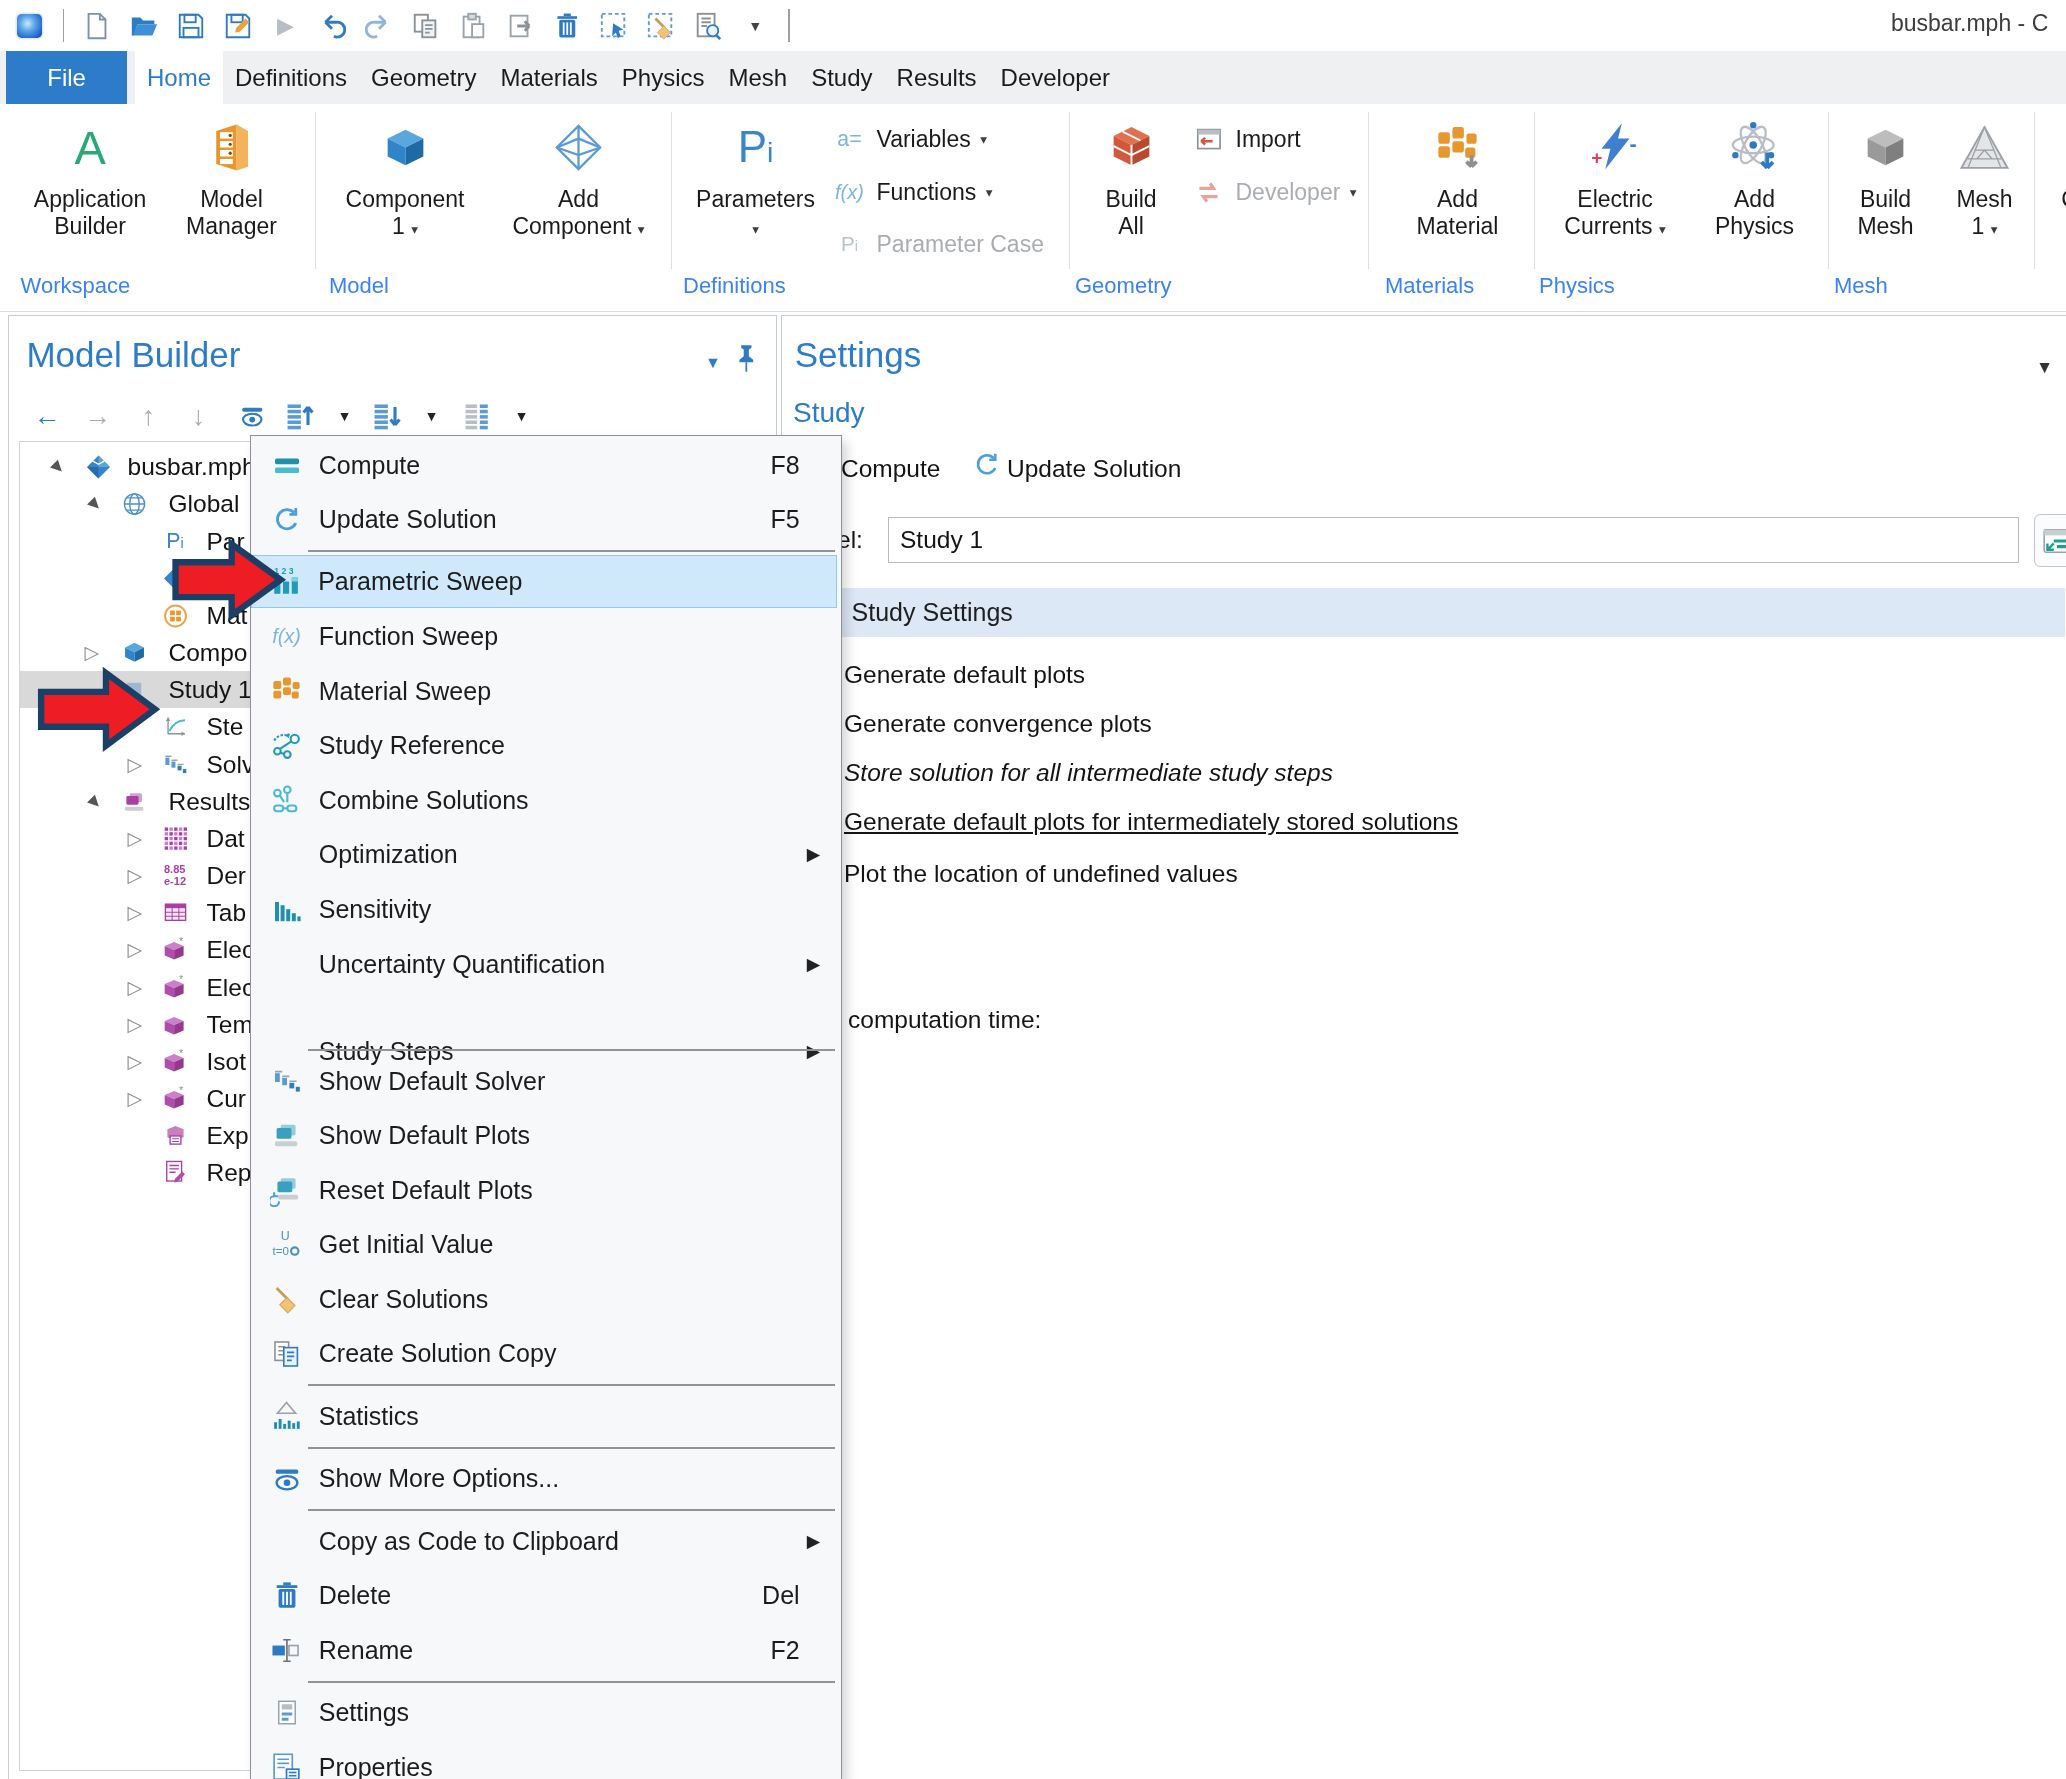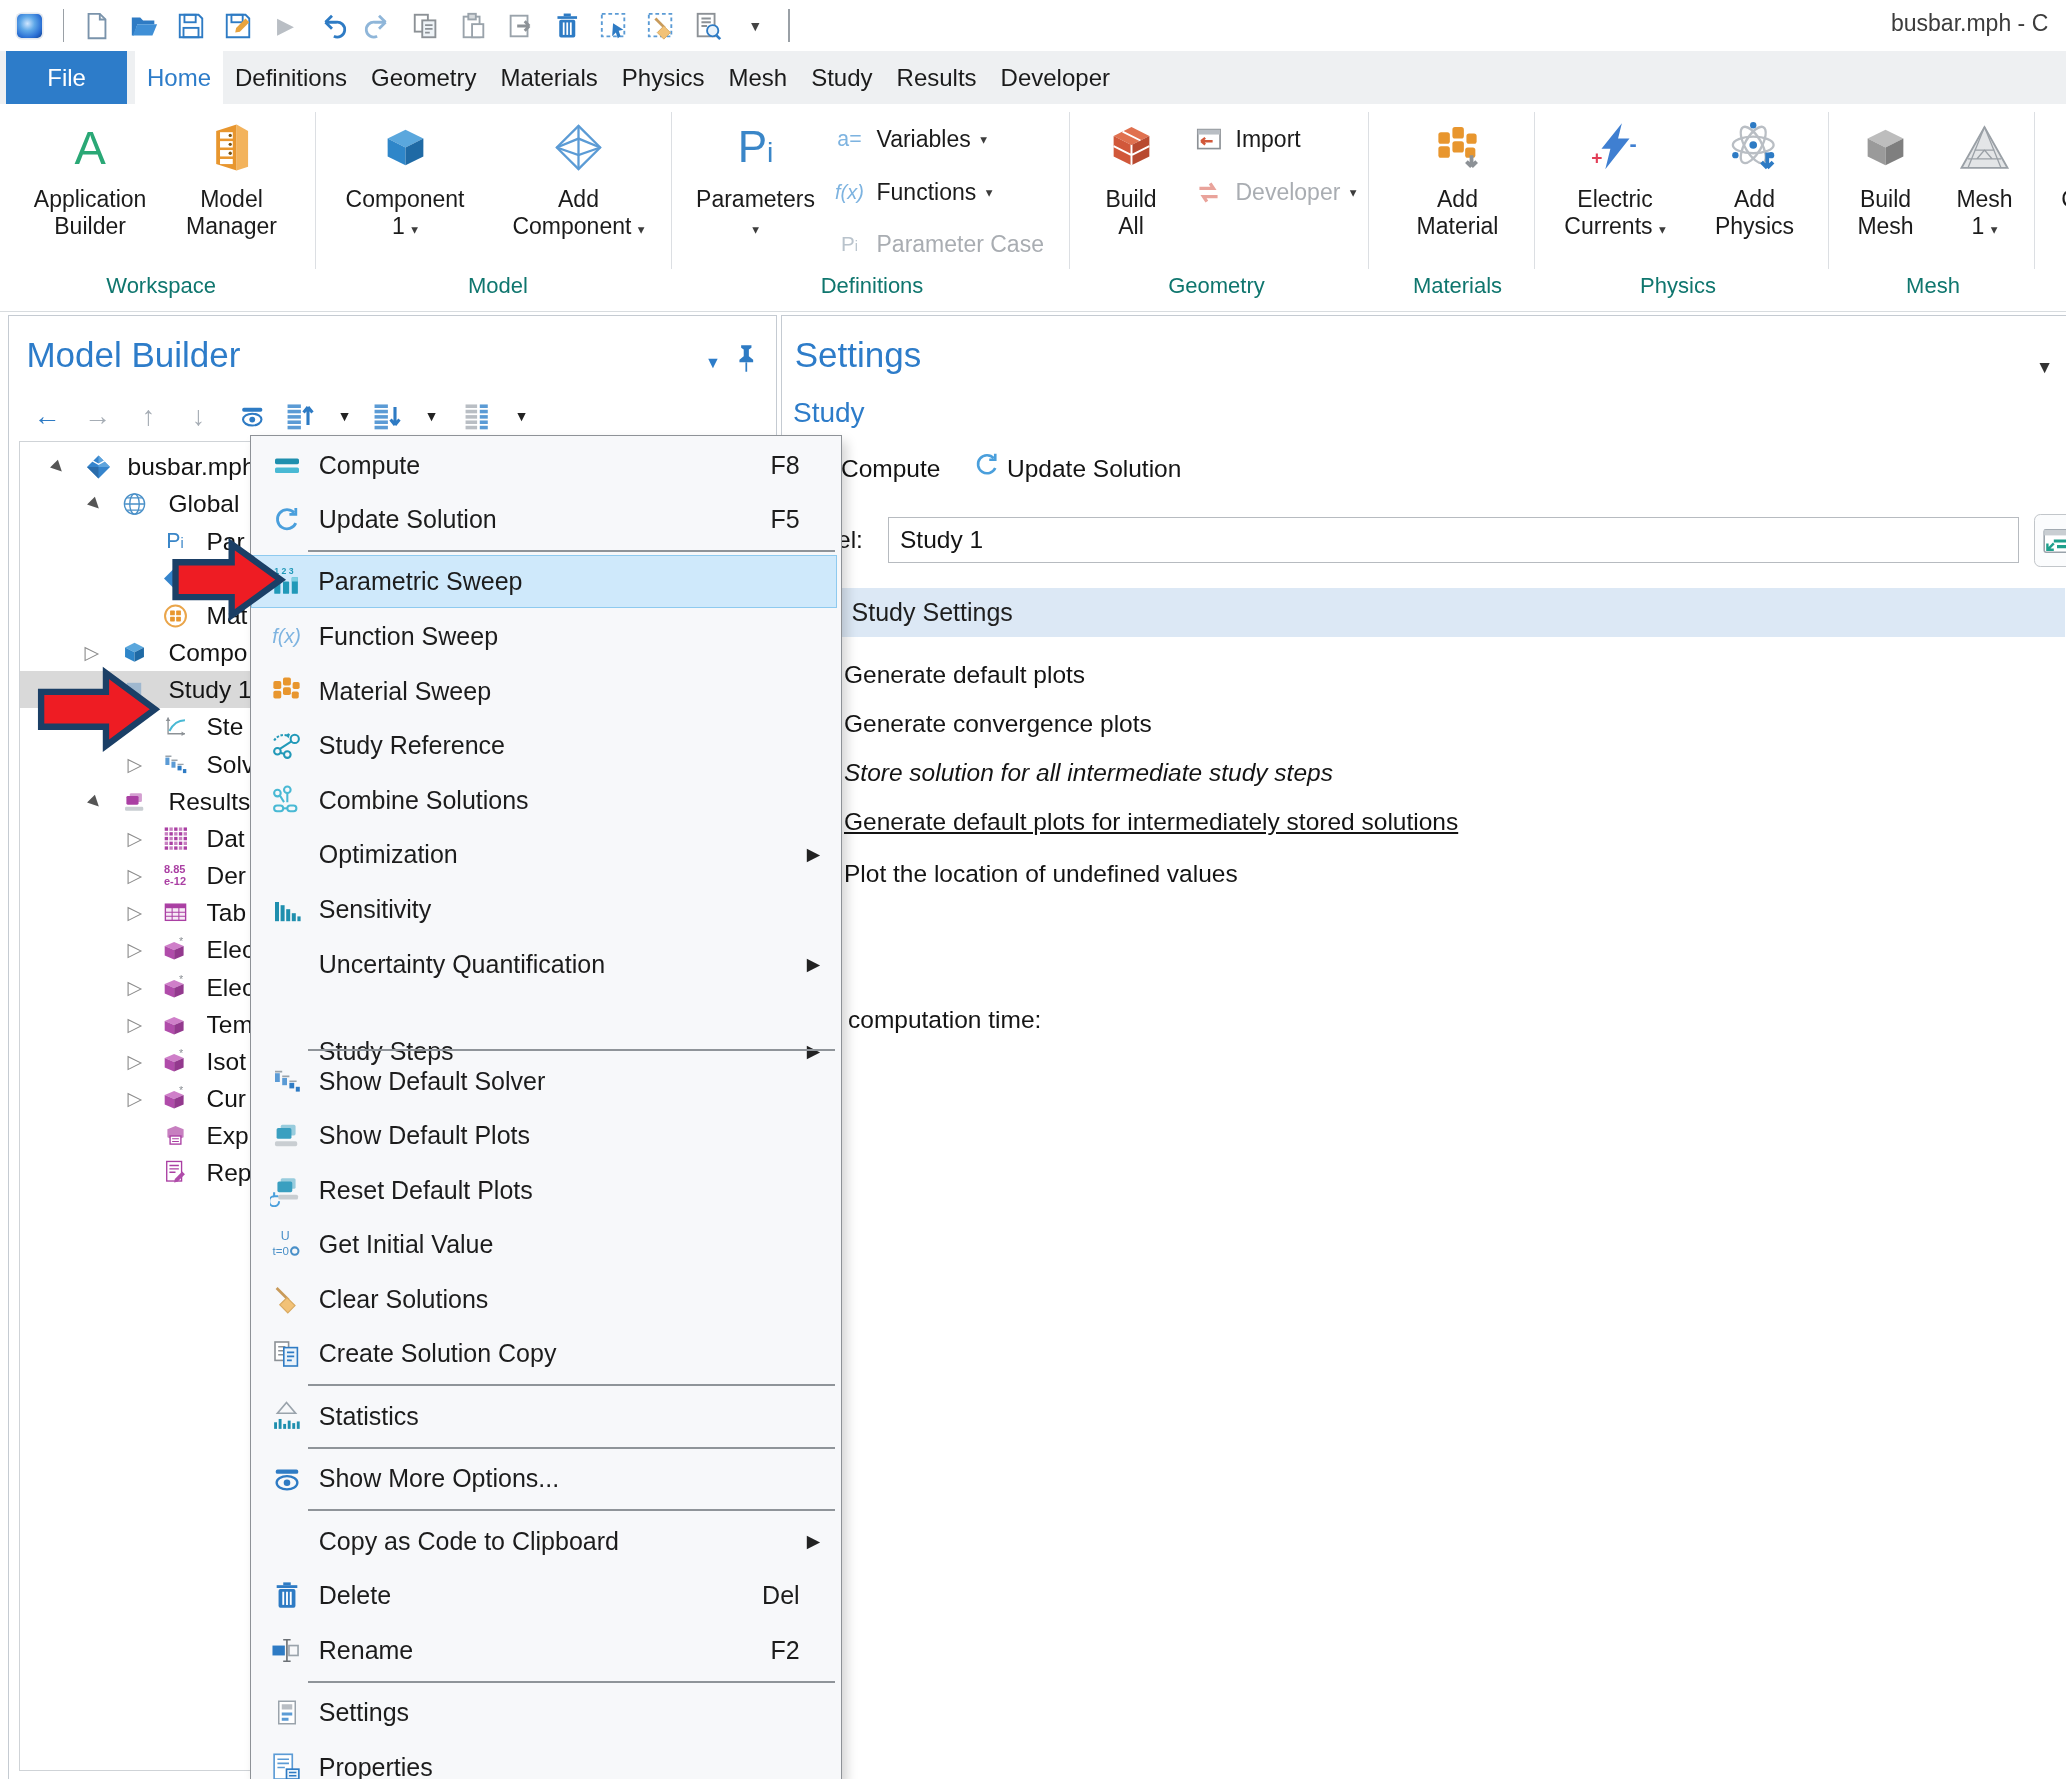--- a/index.html
+++ b/index.html
@@ -22,21 +22,21 @@
   .tab.active{background:#fff;color:#2d7cc9}
   
   #ribbon{position:absolute;left:0;top:104px;width:2066px;height:207px;background:#fff;border-bottom:1.6px solid #d8dcdf}
   .rib-big{position:absolute;top:6.3px;text-align:center;font-size:23px;line-height:27px;color:#1b1b1b}
   .rib-big .ic{height:74px;display:flex;align-items:center;justify-content:center}
   .rib-big .lbl{margin-top:2px}
   .rib-small{position:absolute;display:flex;align-items:center;font-size:23px;gap:9.5px;height:46px;white-space:nowrap}
   .rib-small .ic{width:35px;display:flex;justify-content:center}
   .disabled{color:#a9adb2}
   .caret{font-size:13.4px;color:#3c3c3c}
-  .grp-label{position:absolute;top:169px;font-size:22px;color:#0f766e;text-align:center;white-space:nowrap}
+  .grp-label{position:absolute;top:169px;font-size:22px;color:#3b82f6;text-align:left;white-space:nowrap}
   .grp-div{position:absolute;top:8px;height:157px;width:0.8px;background:#dcdfe3}
   
   #mb-panel{position:absolute;left:8px;top:315px;width:767px;height:1464px;background:#fff;border:0.8px solid #c5cbd2;overflow:hidden}
   #set-panel{position:absolute;left:781px;top:315px;width:1284px;height:1464px;background:#fff;border:0.8px solid #c5cbd2;overflow:hidden}
   .panel-title{position:absolute;font-size:35px;color:#2d7cc9;white-space:nowrap}
   
   .mbt{position:absolute;top:81px;display:flex;align-items:center;justify-content:center;width:41px;height:38px;font-size:27px}
   
   #tree{position:absolute;left:9.5px;top:125px;right:9.5px;bottom:9.5px;border:0.8px solid #cfd3d7;background:#fff}
   .trow{position:absolute;left:0;width:100%;height:37px;display:flex;align-items:center;font-size:24.5px;white-space:nowrap}

